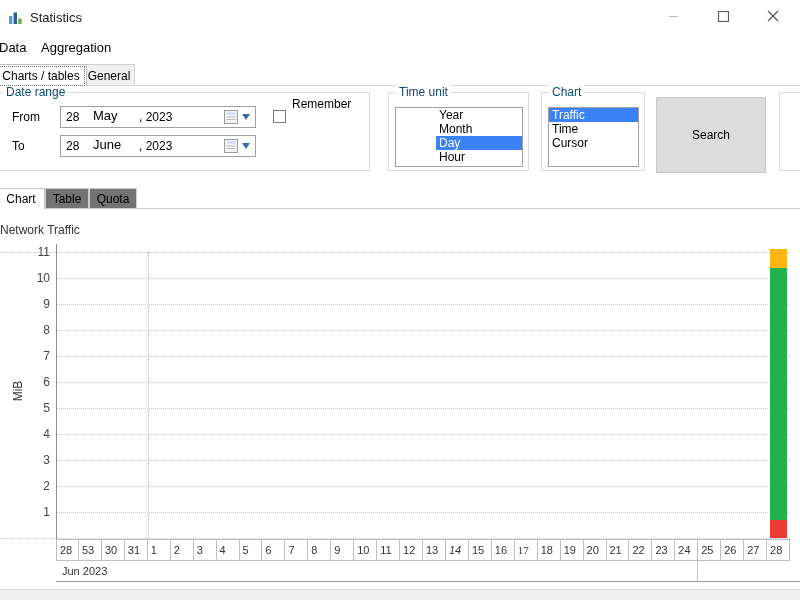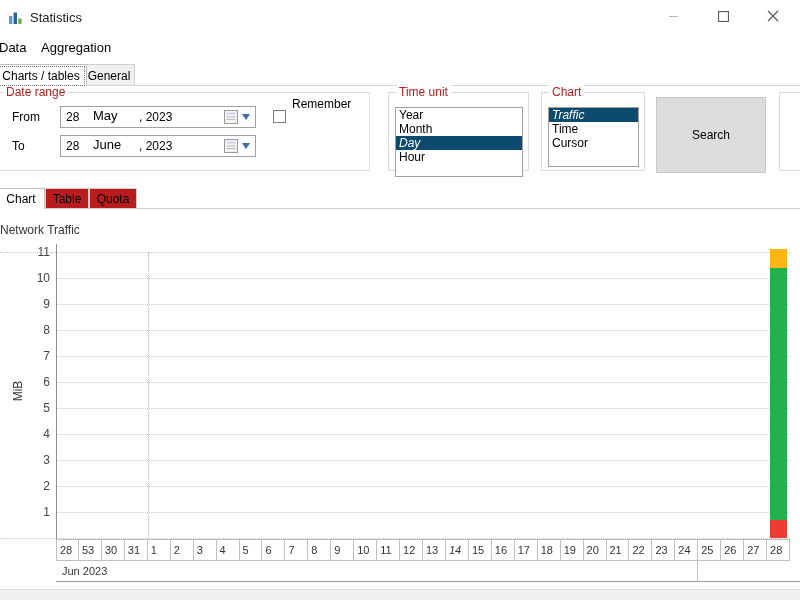--- a/index.html
+++ b/index.html
@@ -79,21 +79,21 @@
   
   .groupbox {
     position: absolute;
     border: 1px solid #dcdcdc;
     background: #ffffff;
   }
   .group-label {
     position: absolute; top: -8px; left: 7px;
     background: #ffffff;
     padding: 0 3px;
-    font-size: 12px; color: #b91c1c;
+    font-size: 12px; color: #0c4a6e;
     white-space: nowrap;
   }
 
   .fieldlabel {
     position: absolute; font-size: 12px; color: #000; white-space: nowrap;
   }
 
   
   .datepick {
     position: absolute; height: 22px;
@@ -118,40 +118,40 @@
     border: 1px solid #a0a0a0;
     background: #ffffff;
     overflow: hidden;
   }
   .lbitem {
     height: 14px; line-height: 14px;
     padding-left: 3px;
     font-size: 12px; color: #000;
     white-space: nowrap;
   }
-  .lbitem.sel { background: #0c4a6e; color: #ffffff; font-style: italic; }
+  .lbitem.sel { background: #3b82f6; color: #ffffff; }
 
   
   .pushbtn {
     position: absolute;
     background: #dcdcdc;
     border: 1px solid #c8c8c8;
     display: flex; align-items: center; justify-content: center;
     font-size: 12px; color: #000;
   }
 
   
   #innertabs { position: absolute; left: 0; top: 188px; width: 800px; height: 21px; }
   #innertabs-line {
     position: absolute; left: 0; top: 208px; width: 800px; height: 1px;
     background: #cfcfcf;
   }
   .itab {
     position: absolute; top: 0; height: 21px;
-    background: #b91c1c;
+    background: #737373;
     border: 1px solid #d0d0d0; border-bottom: none;
     font-size: 12px;
     display: flex; align-items: center; justify-content: center;
     padding: 0 8px; white-space: nowrap;
   }
   .itab.active { background: #ffffff; border-color: #c4c4c4; z-index: 3; }
 
   
   #chartpanel {
     position: absolute; left: 0; top: 209px; width: 800px; height: 380px;
@@ -299,21 +299,21 @@
       </svg>
     </span>
   </div>
 
   <span class="cbx-box" style="left:277px; top:17px;"></span>
   <span class="cbx-label" style="left:296px; top:4px;">Remember</span>
 </div>
 
 <div class="groupbox" style="left:388px; top:92px; width:141px; height:79px;">
   <span class="group-label">Time unit</span>
-  <div class="listbox" style="left:6px; top:14px; width:128px; height:70px;">
+  <div class="listbox" style="left:6px; top:14px; width:128px; height:60px;padding-left:40px;">
     <div class="lbitem">Year</div>
     <div class="lbitem">Month</div>
     <div class="lbitem sel">Day</div>
     <div class="lbitem">Hour</div>
   </div>
 </div>
 
 <div class="groupbox" style="left:541px; top:92px; width:104px; height:79px;">
   <span class="group-label">Chart</span>
   <div class="listbox" style="left:6px; top:14px; width:91px; height:60px;">
@@ -396,21 +396,21 @@
     <div class="xday" style="width: 22.9375px;">7</div>
     <div class="xday" style="width: 22.9375px;">8</div>
     <div class="xday" style="width: 22.9375px;">9</div>
     <div class="xday" style="width: 22.9375px;">10</div>
     <div class="xday" style="width: 22.9375px;">11</div>
     <div class="xday" style="width: 22.9375px;">12</div>
     <div class="xday" style="width: 22.9375px;">13</div>
     <div class="xday" style="width: 22.9375px; font-style: italic;">14</div>
     <div class="xday" style="width: 22.9375px;">15</div>
     <div class="xday" style="width: 22.9375px;">16</div>
-    <div class="xday" style="width: 22.9375px;">17</div>
+    <div class="xday" style="width: 22.9375px; font-family: Liberation Serif, serif;">17</div>
     <div class="xday" style="width: 22.9375px;">18</div>
     <div class="xday" style="width: 22.9375px;">19</div>
     <div class="xday" style="width: 22.9375px;">20</div>
     <div class="xday" style="width: 22.9375px;">21</div>
     <div class="xday" style="width: 22.9375px;">22</div>
     <div class="xday" style="width: 22.9375px; text-align: right;">23</div>
     <div class="xday" style="width: 22.9375px;">24</div>
     <div class="xday" style="width: 22.9375px;">25</div>
     <div class="xday" style="width: 22.9375px;">26</div>
     <div class="xday" style="width: 22.9375px;">27</div>

